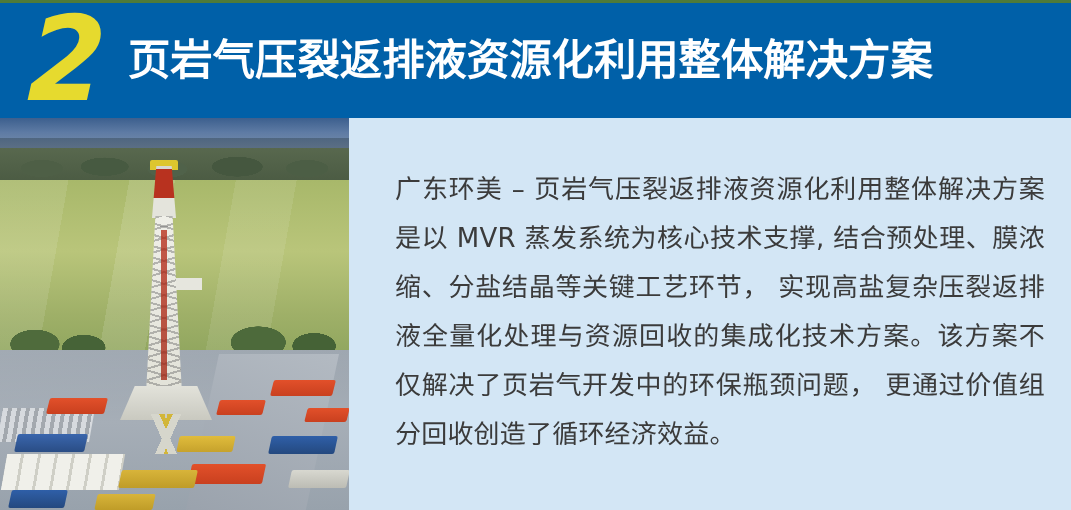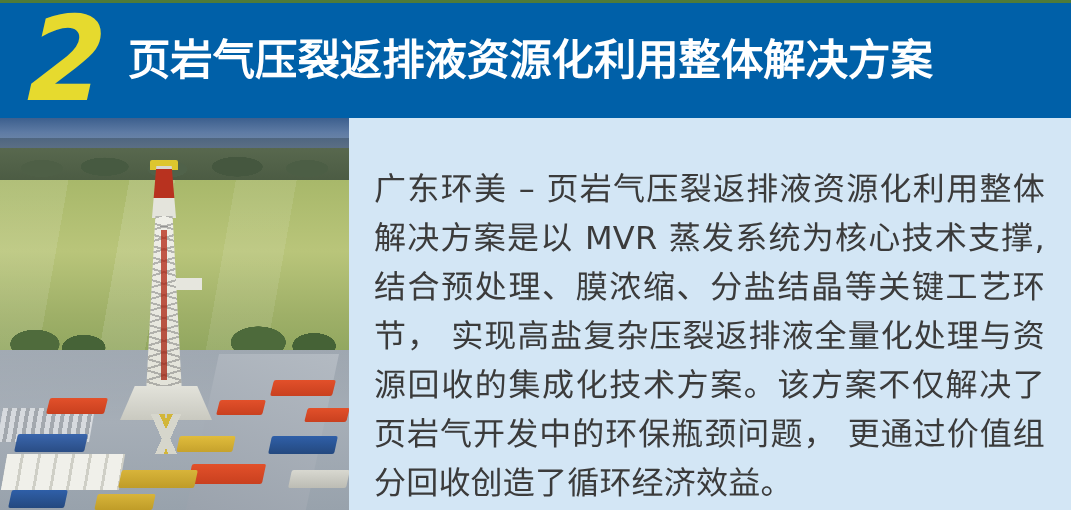--- a/index.html
+++ b/index.html
@@ -213,27 +213,28 @@
 
   
   .text-panel {
     position:relative;
     flex:1 1 auto;
     height:392px;
     background:#d3e6f5;
     padding:47px 26px 0 25px;
   }
   .body-text {
-    font-size:32px;
+    font-size:26px;
     line-height:49px;
     color:#3b3b3b;
     font-family:"DejaVu Sans","Liberation Sans",sans-serif;
     text-align:justify;
     letter-spacing:0.2px;
     white-space:pre-wrap;
+    margin-left:21px;
   }
 </style>
 </head>
 <body>
 
 <div class="page">
 
   <div class="top-rule"></div>
 
   <div class="header-band">

